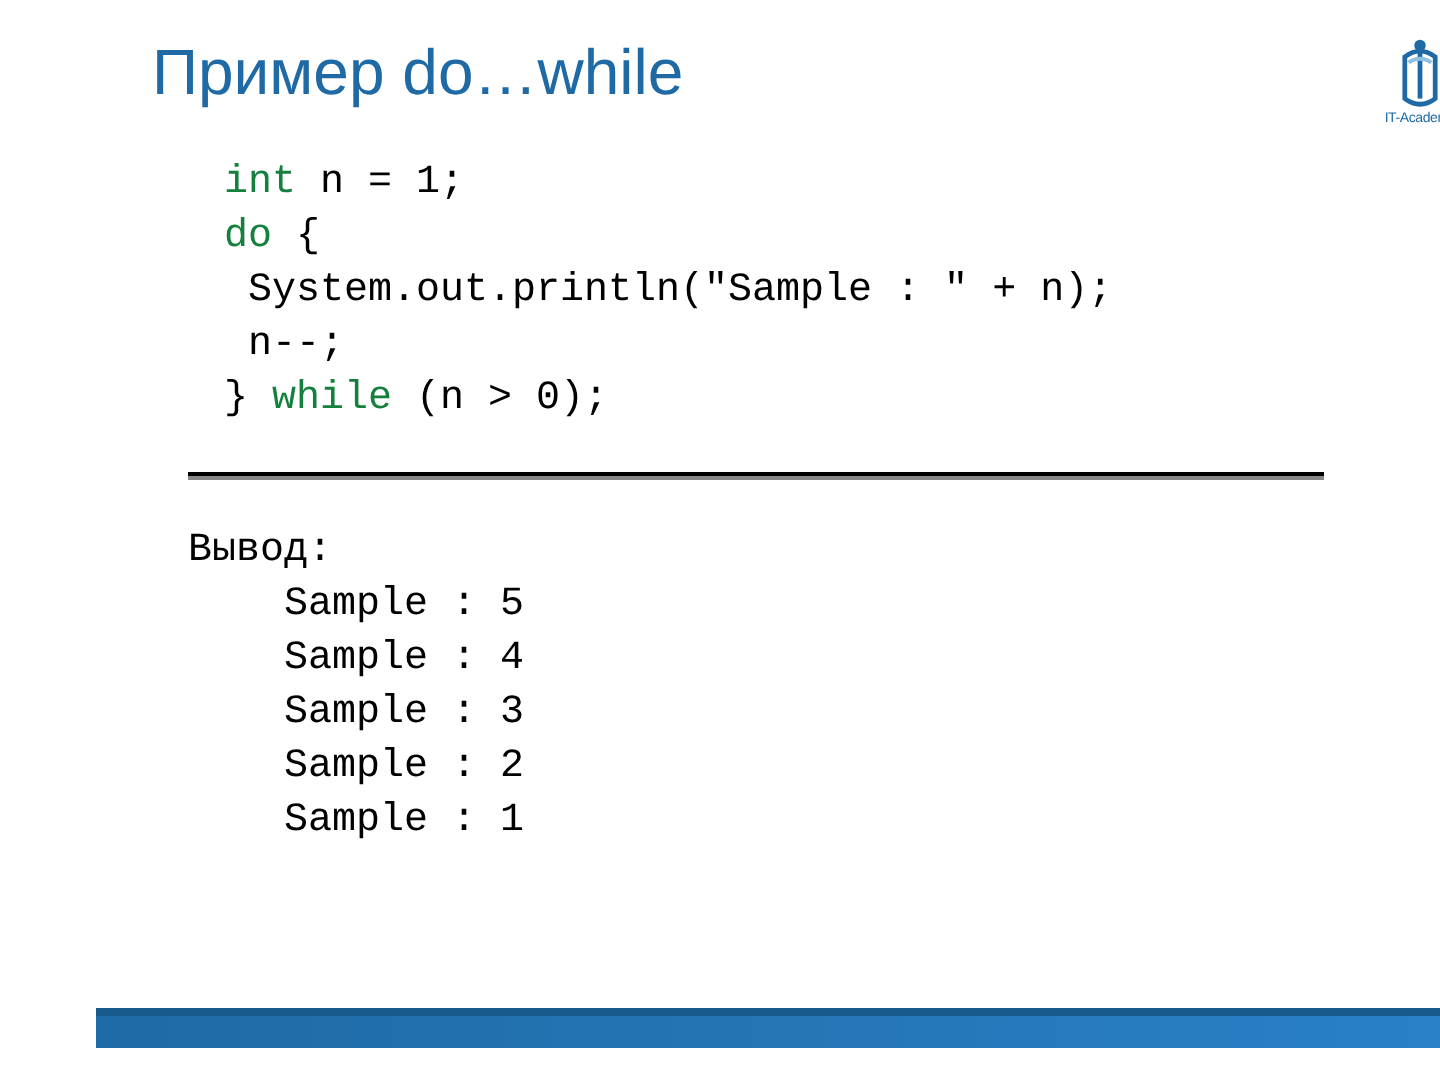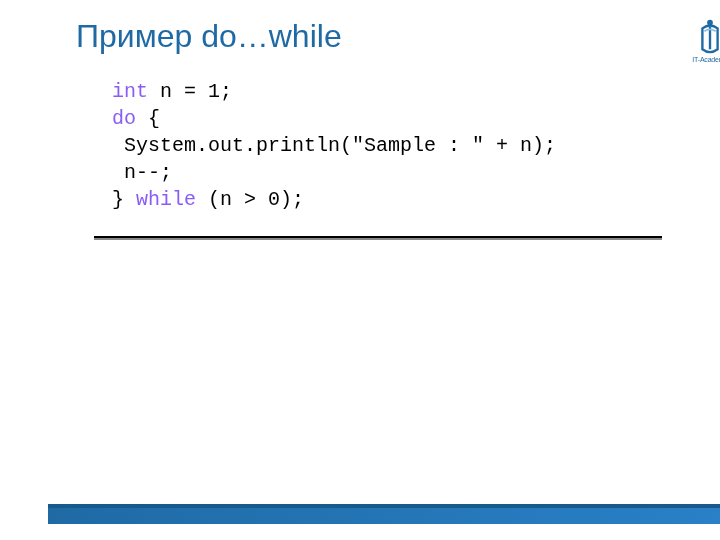--- a/index.html
+++ b/index.html
@@ -48,21 +48,21 @@
   .code-block {
     position: absolute;
     left: 64px;
     top: 78px;
     font-family: Consolas, "Courier New", monospace;
     font-size: 20px;
     line-height: 1.35;
     color: #000;
     white-space: pre;
   }
-  .kw { color: #8b5cf6; }
+  .kw { color: #15803d; }
   .divider {
     position: absolute;
     left: 46px;
     top: 236px;
     width: 568px;
     height: 0;
     border-top: 2px solid #000;
     box-shadow: 0 2px 0 #888;
   }
   .output-block {
@@ -118,19 +118,25 @@
   </div>
 
   <div class="code-block"><span class="kw">int</span><span> n = 1;</span>
 <span class="kw">do</span><span> {</span>
 <span> System.out.println("Sample : " + n);</span>
 <span> n--;</span>
 <span>} </span><span class="kw">while</span><span> (n &gt; 0);</span></div>
 
   <div class="divider"></div>
 
+  <div class="output-block"><span>Вывод:</span>
+<span>    Sample : 5</span>
+<span>    Sample : 4</span>
+<span>    Sample : 3</span>
+<span>    Sample : 2</span>
+<span>    Sample : 1</span></div>
 
   <div class="footer-accent"></div>
   <div class="footer-bar">
     <div class="page-number">8</div>
   </div>
 
 </div>
 
 </body></html>

